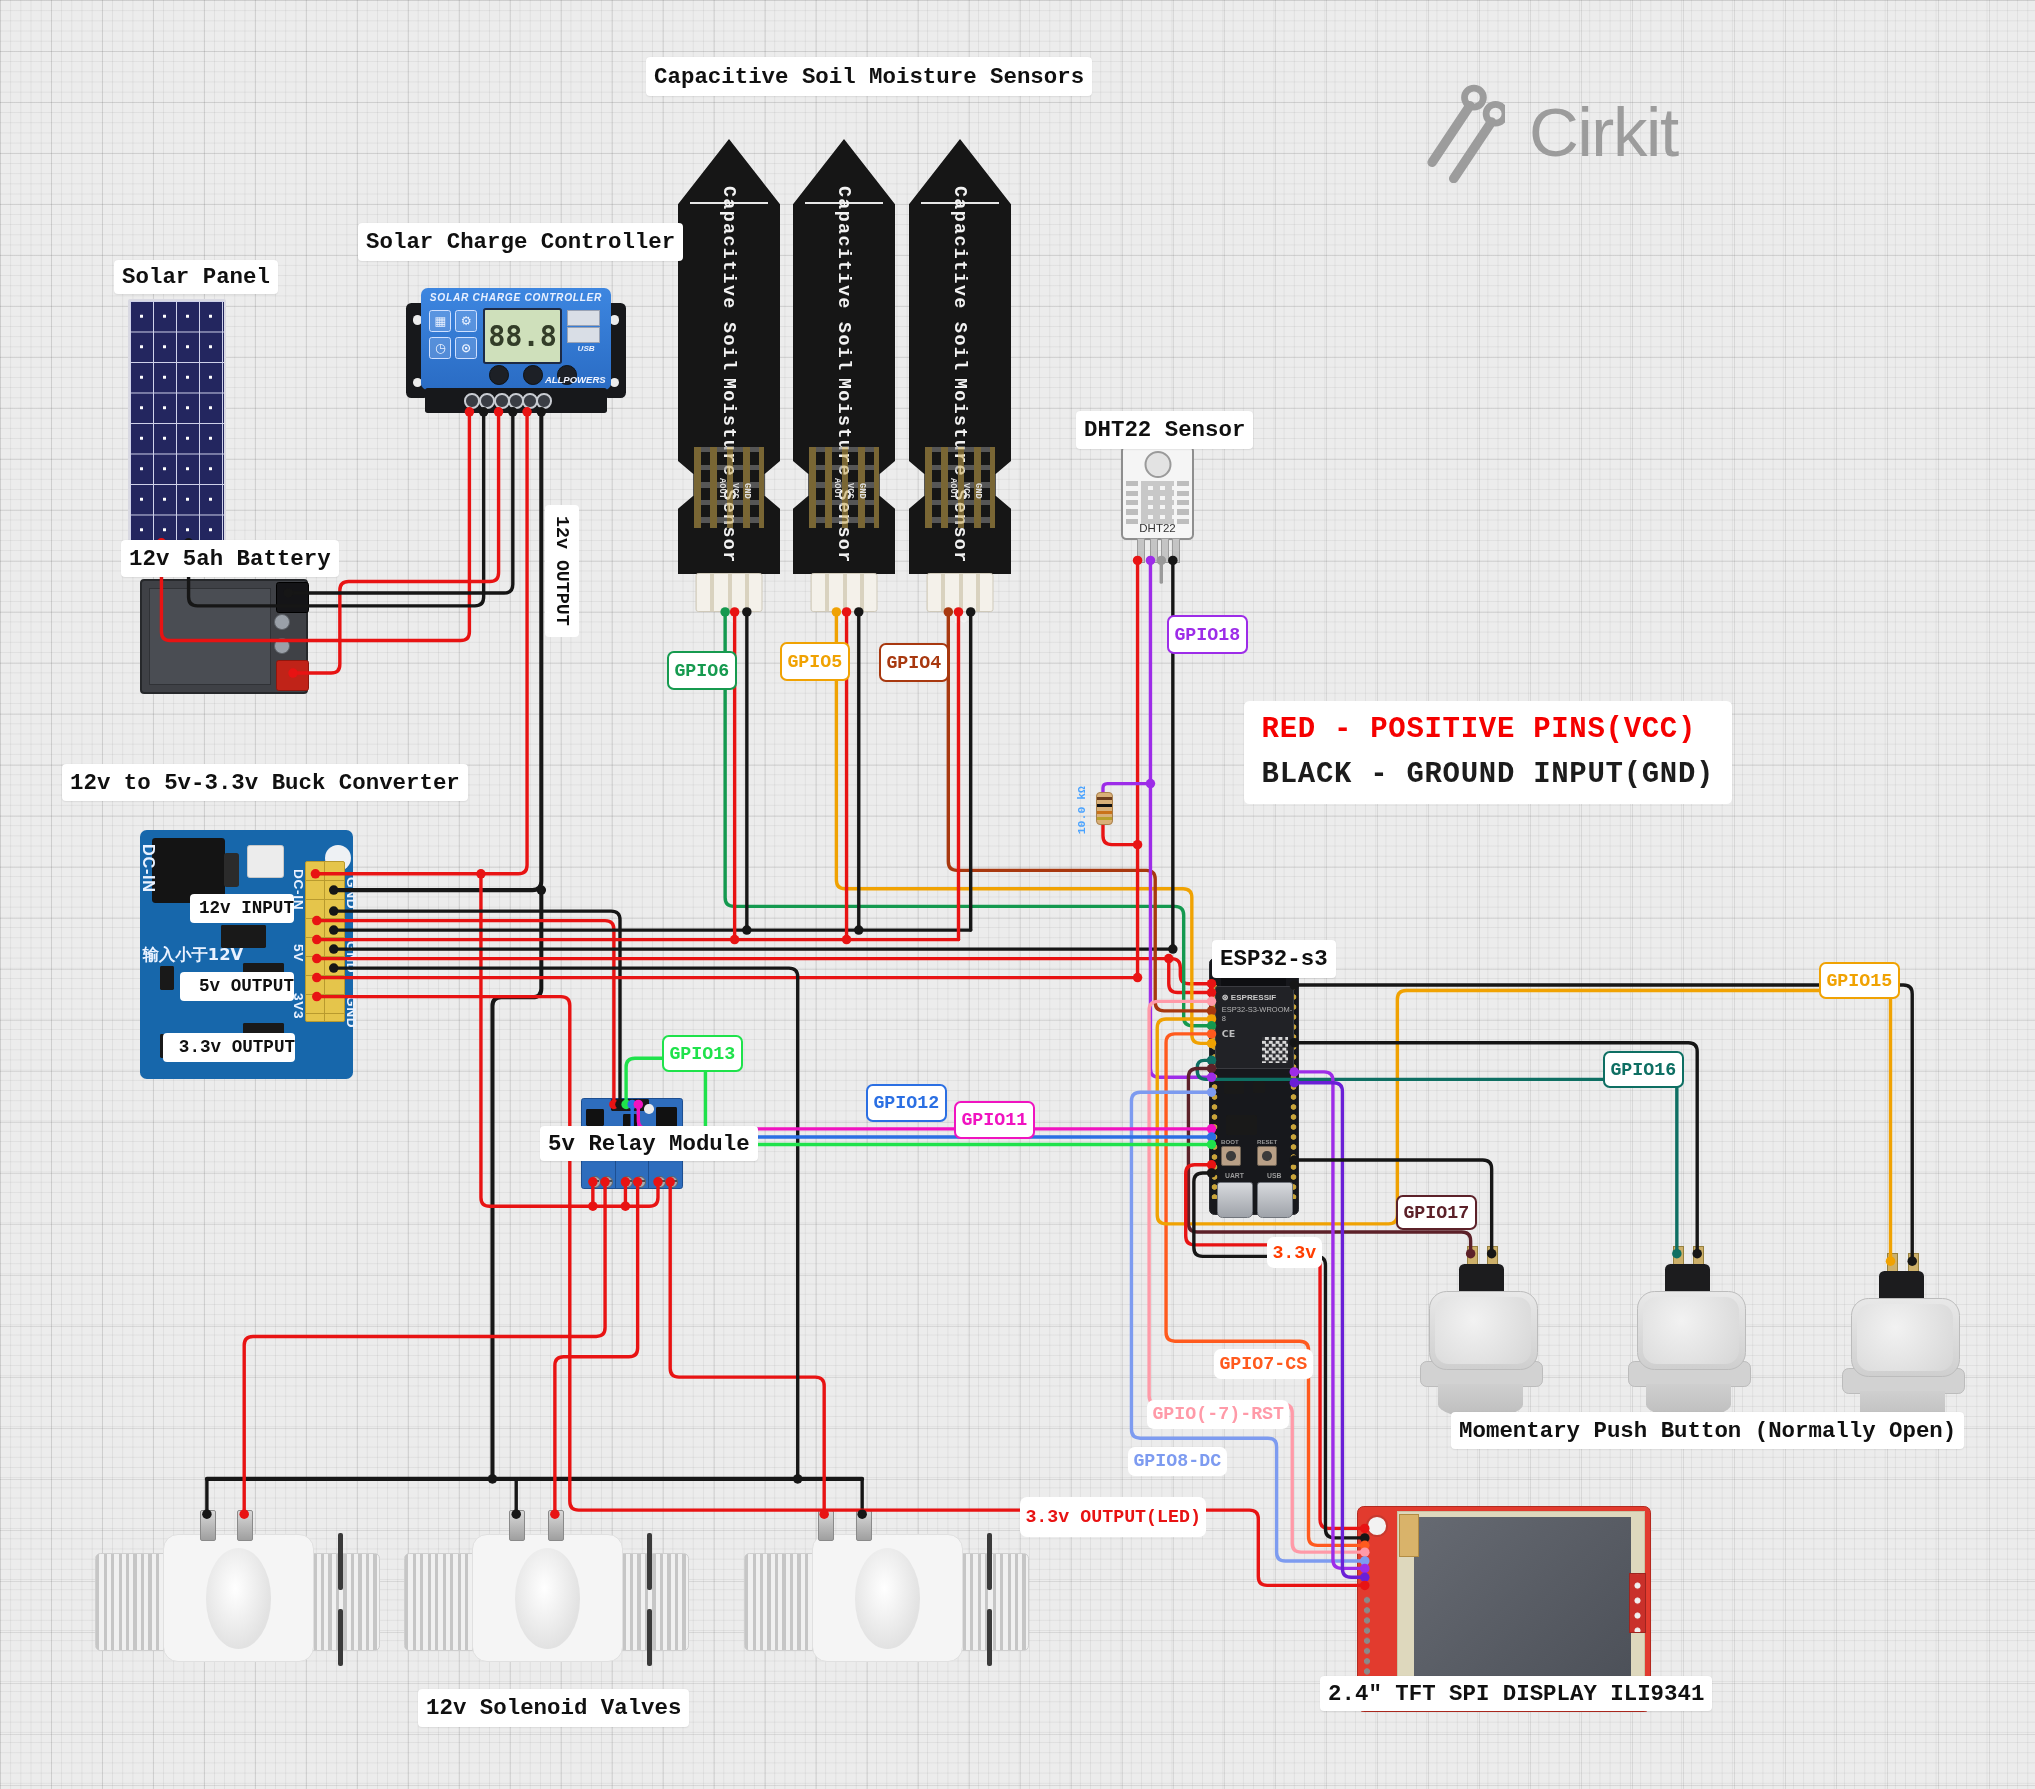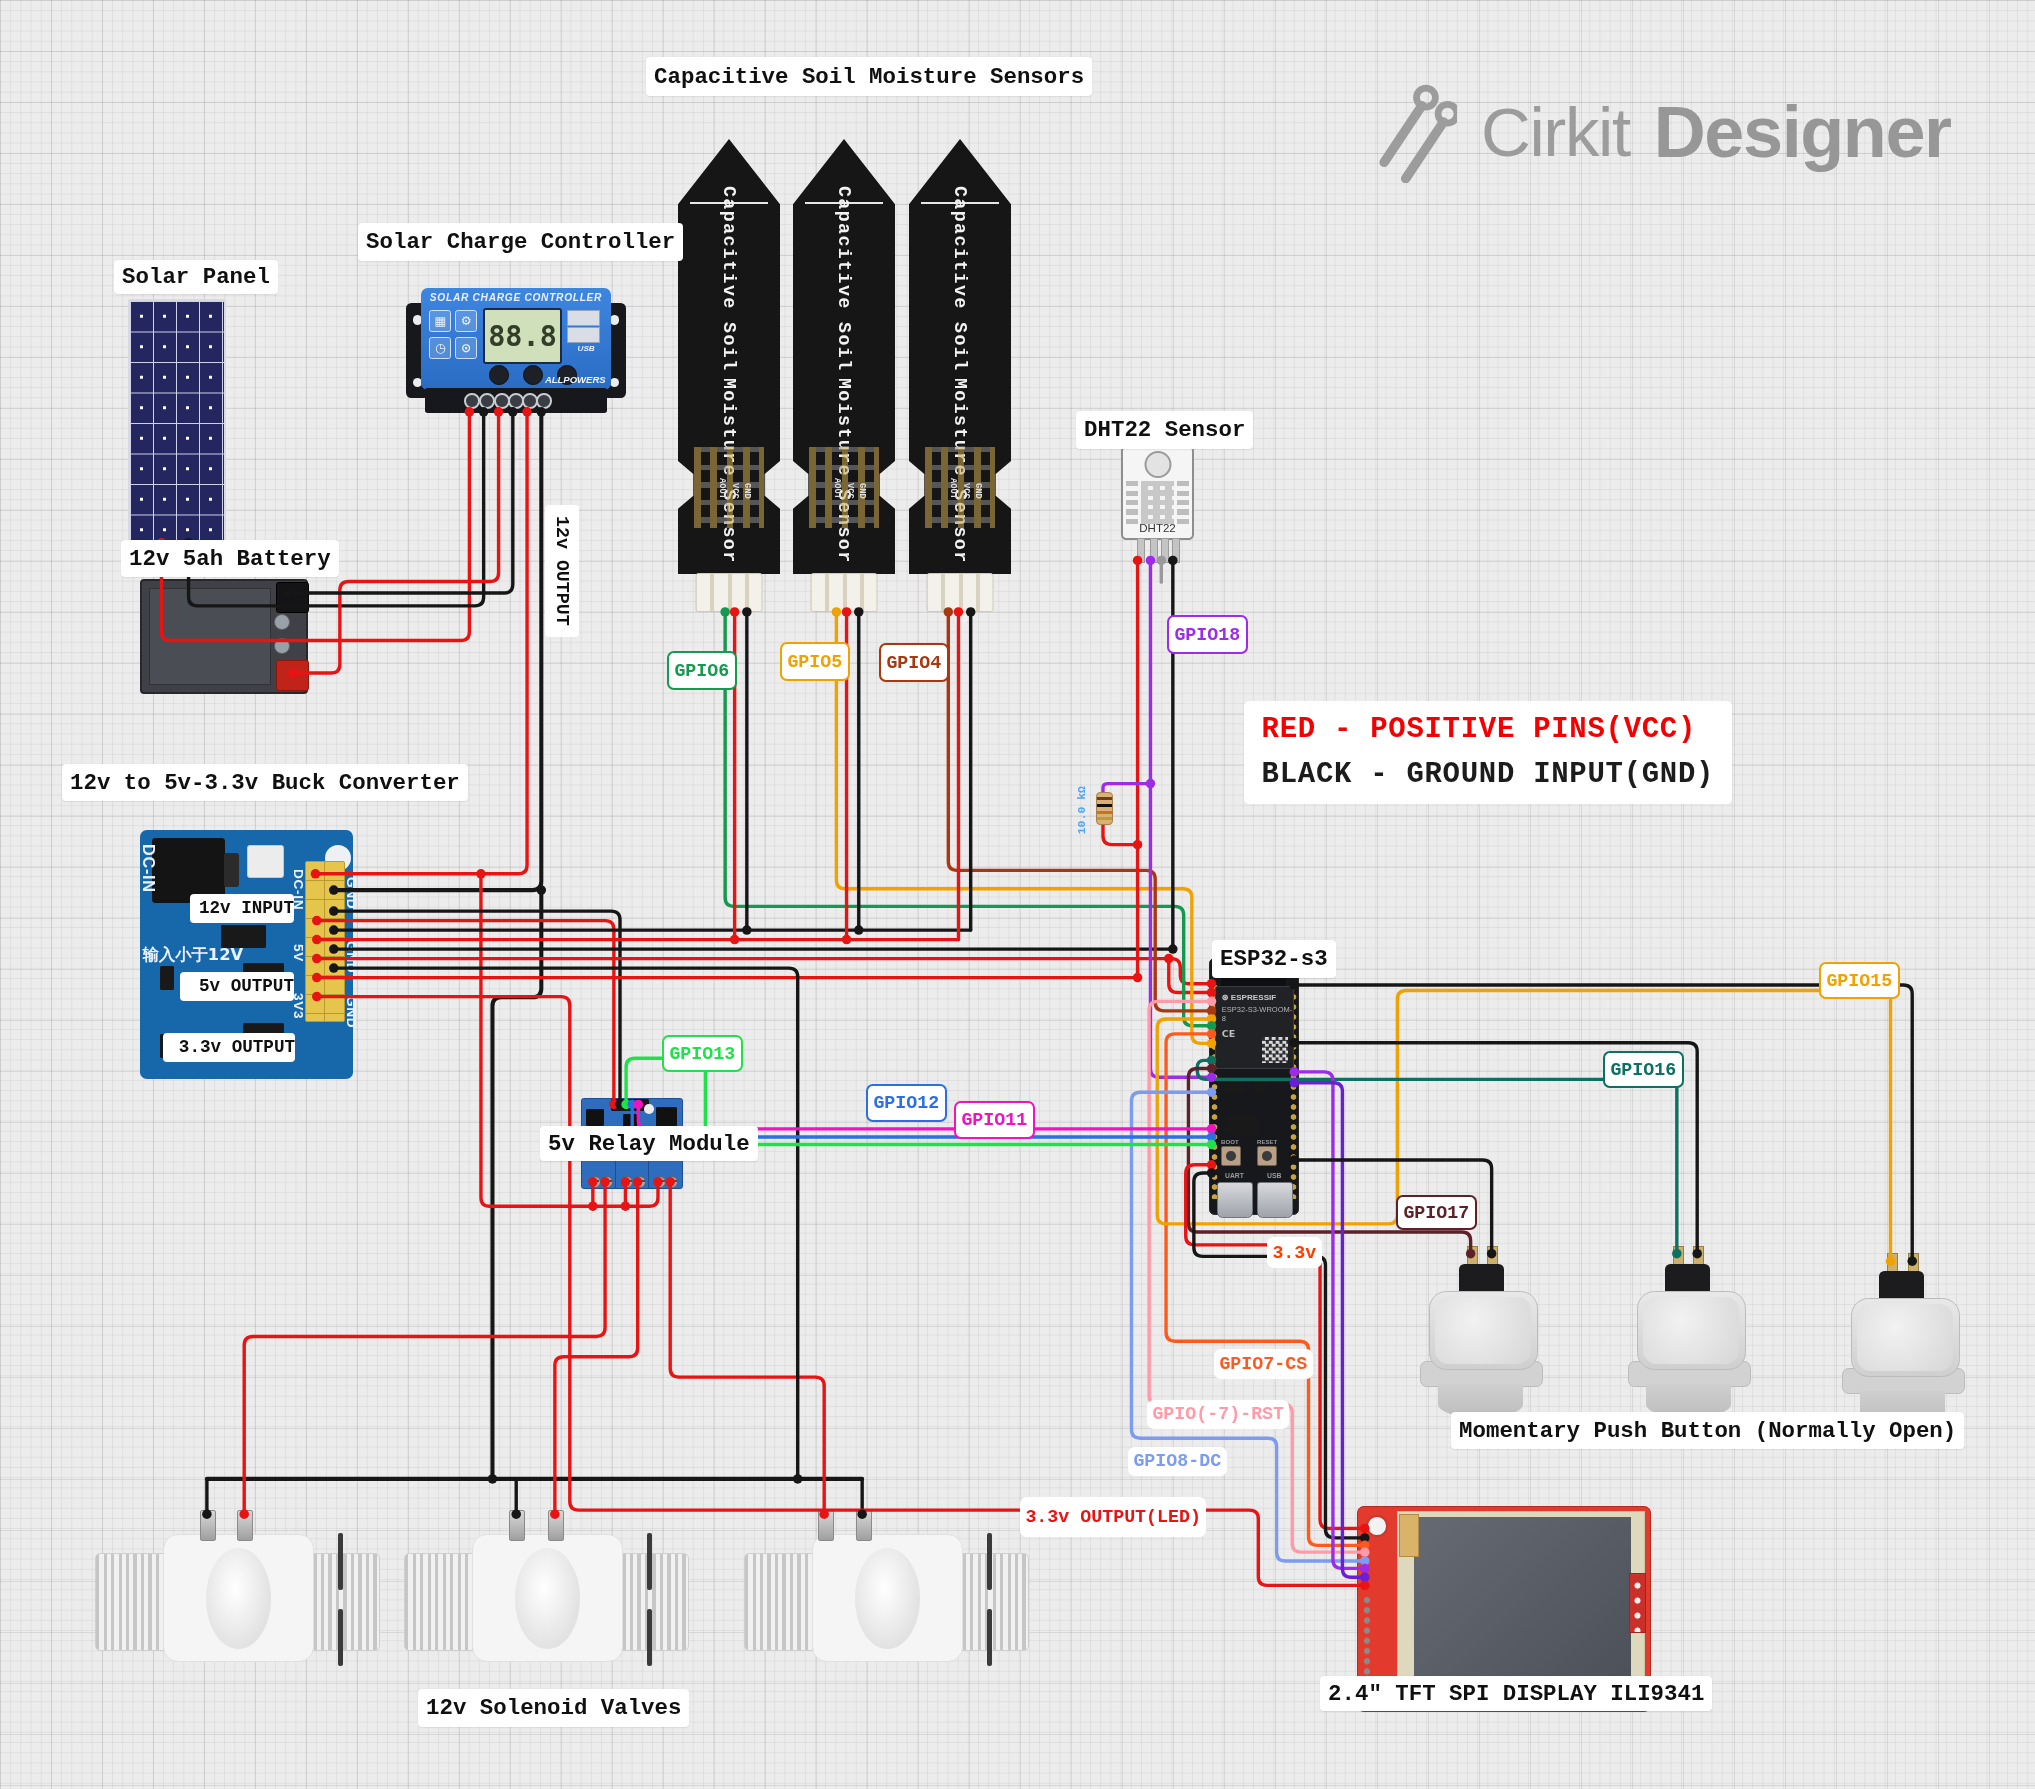--- a/index.html
+++ b/index.html
@@ -154,31 +154,30 @@
   #tft-bezel{position:absolute;background:#ded8bd;border:0.7px solid #c9c2a4;}
   #tft-screen{position:absolute;background:linear-gradient(135deg,#666a72,#4b4f57);}
   #tft-strip{position:absolute;width:12.2px;background-image:radial-gradient(circle,#8a8a8a 2.7px,transparent 3.4px);background-size:12.2px 10.2px;}
   #tft-conn{position:absolute;background:#c9302a;border:1.4px solid #9e241f;
     background-image:radial-gradient(circle,#f0f0f0 2.7px,transparent 3.4px);background-size:15px 15px;background-position:center 4.1px;}
   #tft-flex{position:absolute;background:#d9b36a;border:0.7px solid #b28c43;}
 </style>
 </head>
 <body>
 
-<div id="logo" class="abs" style="left:1376px;top:81px;gap:24px;">
+<div id="logo" class="abs" style="left:1424px;top:81px;gap:24px;">
   <svg width="81" height="102" viewBox="0 0 60 75">
     <g stroke="#9c9c9c" stroke-width="7" stroke-linecap="round" fill="none">
       <line x1="6" y1="60" x2="34" y2="18"></line>
       <line x1="22" y1="72" x2="50" y2="30"></line>
     </g>
     <circle cx="37" cy="12" r="7" fill="none" stroke="#9c9c9c" stroke-width="5"></circle>
     <circle cx="53" cy="24" r="7" fill="none" stroke="#9c9c9c" stroke-width="5"></circle>
   </svg>
   <span class="lt">Cirkit</span>
-  <span class="lb">Designer</span>
 </div>
 
 <div id="solar-panel" class="comp" style="left:128px;top:299px;width:94px;height:243px;">
   <div class="panel-pin" style="left:30px;"></div>
   <div class="panel-pin" style="left:57px;"></div>
 </div>
 
 <div class="comp" style="left:406px;top:288px;width:220px;height:126px;">
   <div class="scc-bracket" style="left:0;top:15px;height:95px;"></div>
   <div class="scc-bracket" style="right:0;top:15px;height:95px;"></div>

